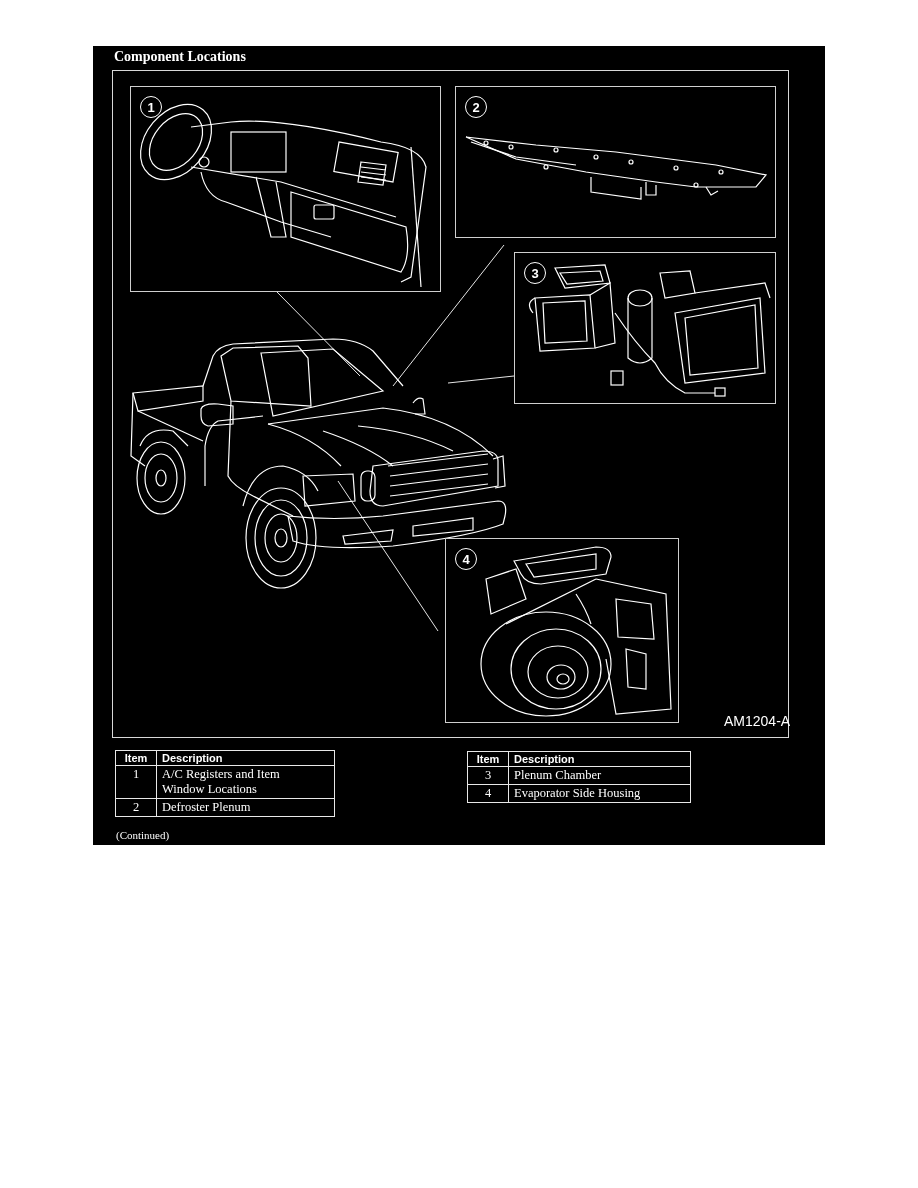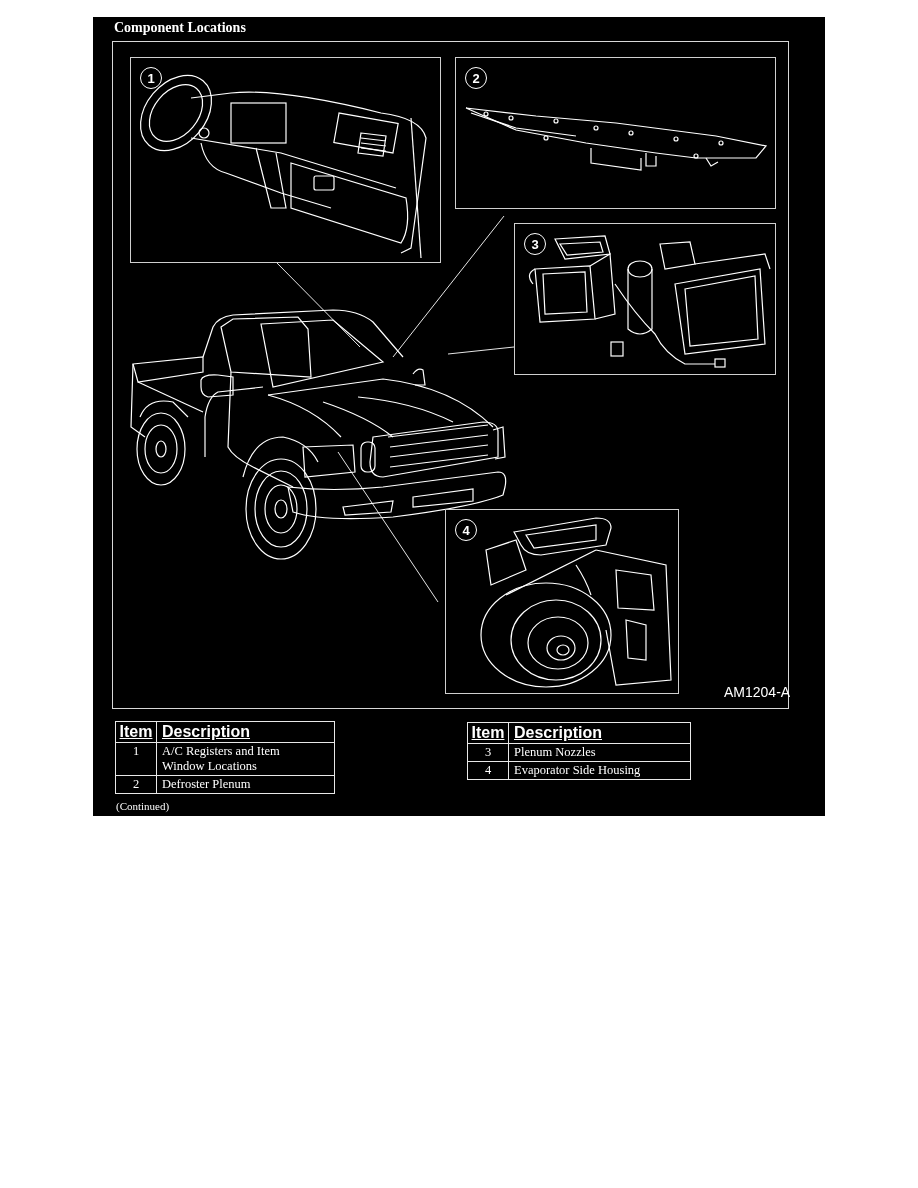--- a/index.html
+++ b/index.html
@@ -1,21 +1,21 @@
 <!DOCTYPE html>
 <html><head>
   <meta charset="utf-8">
   <style>
     html, body { margin: 0; padding: 0; }
     body {
       width: 918px; height: 1188px; background: #ffffff; position: relative;
       font-family: "Liberation Serif", serif; overflow: hidden;
     }
     .page-figure {
-      position: absolute; left: 93px; top: 17px; width: 732px; height: 799px;
+      position: absolute; left: 93px; top: 46px; width: 732px; height: 799px;
       background: #000000;
     }
     .fig-title {
       position: absolute; left: 21px; top: 3px; color: #ffffff;
       font-family: "Liberation Serif", serif; font-weight: bold; font-size: 14px;
     }
     .outer-frame {
       position: absolute; left: 19px; top: 24px; width: 677px; height: 668px;
       border: 1px solid #d8d8d8; box-sizing: border-box;
     }
@@ -33,21 +33,21 @@
     .fig-code {
       position: absolute; color: #fff; font-family: "Liberation Sans", sans-serif;
       font-size: 14px; left: 631px; top: 667px;
     }
     table.legend {
       position: absolute; border-collapse: collapse; color: #ffffff;
       font-family: "Liberation Serif", serif; font-size: 12.5px;
     }
     table.legend th, table.legend td { border: 1px solid #e8e8e8; padding: 1px 5px; vertical-align: top; }
     table.legend th {
-      font-family: "Liberation Sans", sans-serif; font-weight: bold; font-size: 16px; text-align: left; text-decoration: underline;
+      font-family: "Liberation Sans", sans-serif; font-weight: bold; font-size: 11px; text-align: left;
     }
     table.legend td.num { text-align: center; width: 30px; }
     table.legend th.num { width: 30px; text-align: center; padding: 1px 3px; }
     .continued {
       position: absolute; left: 23px; top: 783px; color: #fff; font-size: 11px;
       font-family: "Liberation Serif", serif;
       text-align: center;
     }
   </style>
 </head>
@@ -219,21 +219,21 @@
   <table class="legend" style="left:374px;top:705px;width:224px;">
     <thead>
       <tr>
         <th class="num">Item</th>
         <th>Description</th>
       </tr>
     </thead>
     <tbody>
       <tr>
         <td class="num">3</td>
-        <td>Plenum Nozzles</td>
+        <td>Plenum Chamber</td>
       </tr>
       <tr>
         <td class="num">4</td>
         <td>Evaporator Side Housing</td>
       </tr>
     </tbody>
   </table>
 
   <div class="continued">(Continued)</div>
 </div>

